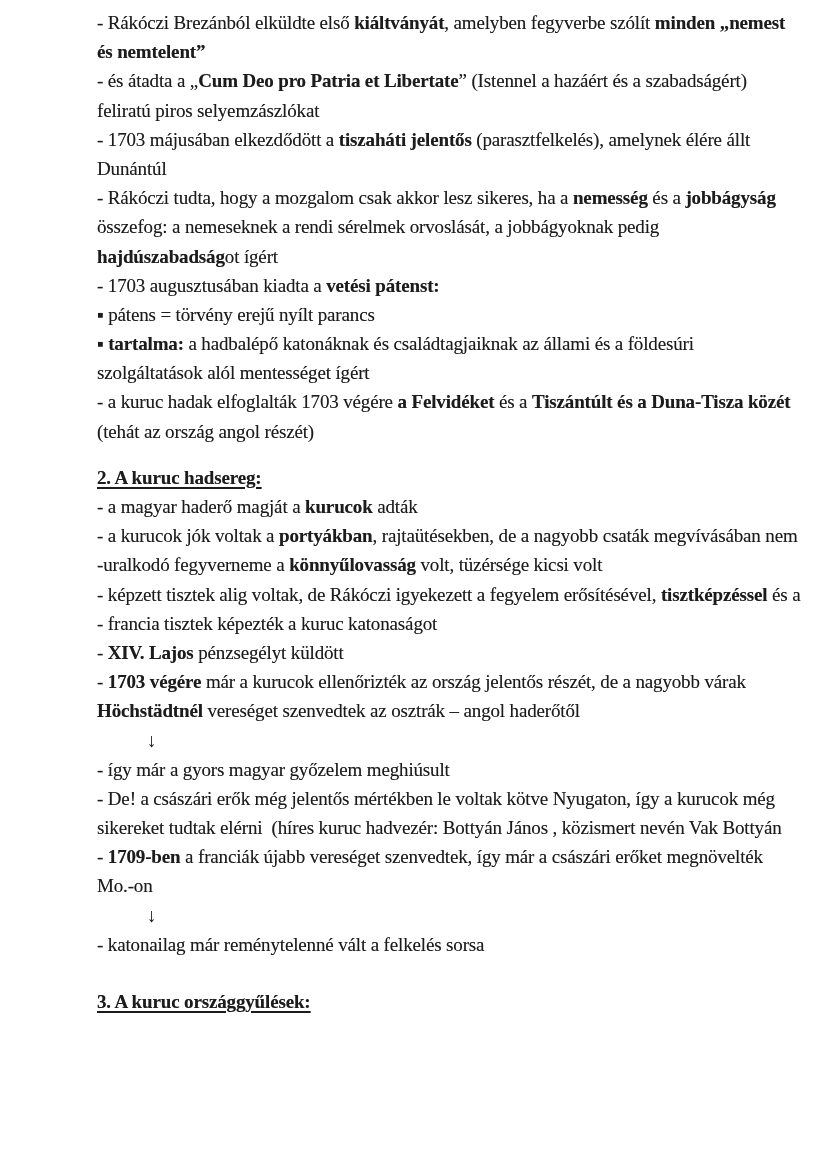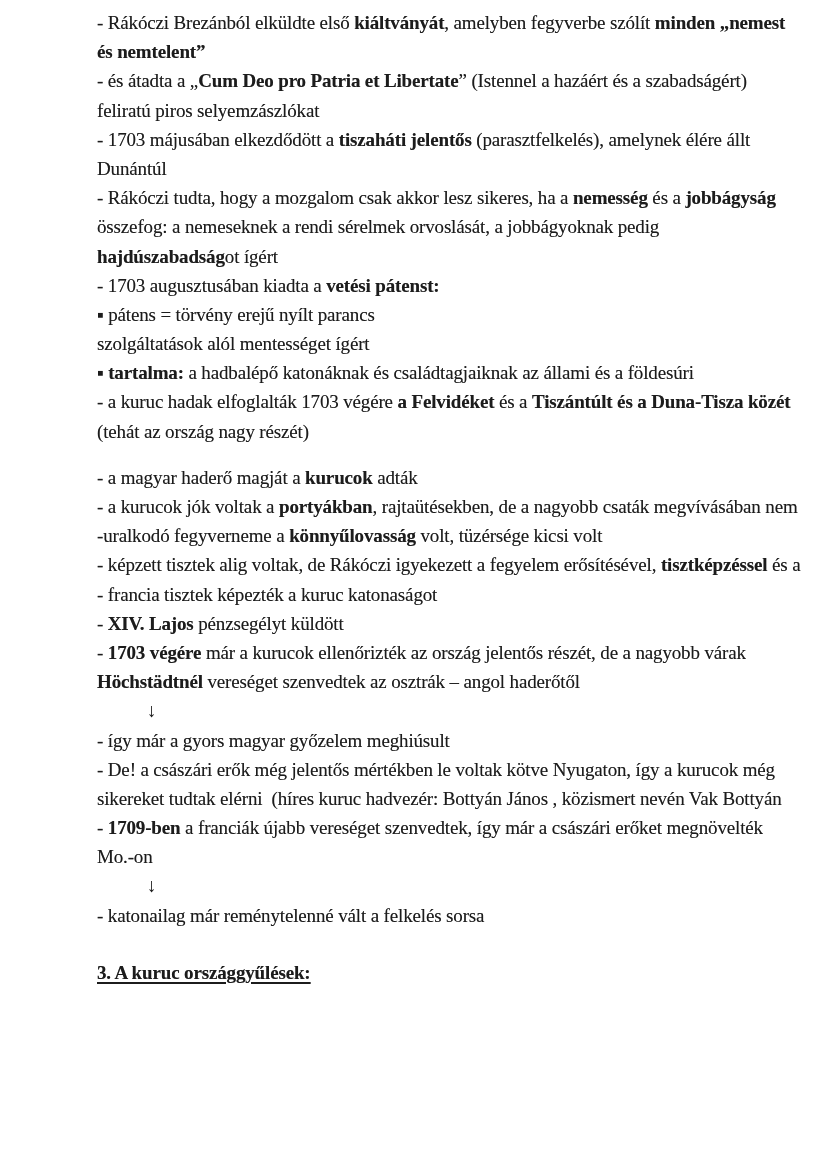--- a/index.html
+++ b/index.html
@@ -46,25 +46,26 @@
       <div class="line text"><span class="b">és nemtelent”</span></div>
       <div class="line text"><span>- és átadta a „</span><span class="b">Cum Deo pro Patria et Libertate</span><span>” (Istennel a hazáért és a szabadságért)</span></div>
       <div class="line text"><span>feliratú piros selyemzászlókat</span></div>
       <div class="line text"><span>- 1703 májusában elkezdődött a </span><span class="b">tiszaháti jelentős</span><span> (parasztfelkelés), amelynek élére állt</span></div>
       <div class="line text"><span>Dunántúl</span></div>
       <div class="line text"><span>- Rákóczi tudta, hogy a mozgalom csak akkor lesz sikeres, ha a </span><span class="b">nemesség</span><span> és a </span><span class="b">jobbágyság</span></div>
       <div class="line text"><span>összefog: a nemeseknek a rendi sérelmek orvoslását, a jobbágyoknak pedig</span></div>
       <div class="line text"><span class="b">hajdúszabadság</span><span>ot ígért</span></div>
       <div class="line text"><span>- 1703 augusztusában kiadta a </span><span class="b">vetési pátenst:</span></div>
       <div class="line text"><span>▪ pátens = törvény erejű nyílt parancs</span></div>
+      <div class="line text"><span>▪ </span><span class="b">tartalma:</span><span> a hadbalépő katonáknak és családtagjaiknak az állami és a földesúri</span></div>
       <div class="line text"><span>szolgáltatások alól mentességet ígért</span></div>
-      <div class="line text"><span>▪ </span><span class="b">tartalma:</span><span> a hadbalépő katonáknak és családtagjaiknak az állami és a földesúri</span></div>
       <div class="line text"><span>- a kuruc hadak elfoglalták 1703 végére </span><span class="b">a Felvidéket</span><span> és a </span><span class="b">Tiszántúlt és a Duna-Tisza közét</span></div>
-      <div class="line text"><span>(tehát az ország nagy részét)</span></div>
+      <div class="line text"><span>(tehát az ország angol részét)</span></div>
       <div class="line blank" style="height: 17px;"></div>
+      <div class="line heading"><span class="b u">2. A kuruc hadsereg:</span></div>
       <div class="line text"><span>- a magyar haderő magját a </span><span class="b">kurucok</span><span> adták</span></div>
       <div class="line text"><span>- a kurucok jók voltak a </span><span class="b">portyákban</span><span>, rajtaütésekben, de a nagyobb csaták megvívásában nem</span></div>
       <div class="line text"><span>-uralkodó fegyverneme a </span><span class="b">könnyűlovasság</span><span> volt, tüzérsége kicsi volt</span></div>
       <div class="line text"><span>- képzett tisztek alig voltak, de Rákóczi igyekezett a fegyelem erősítésével, </span><span class="b">tisztképzéssel</span><span> és a</span></div>
       <div class="line text"><span>- francia tisztek képezték a kuruc katonaságot</span></div>
       <div class="line text"><span>- </span><span class="b">XIV. Lajos</span><span> pénzsegélyt küldött</span></div>
       <div class="line text"><span>- </span><span class="b">1703 végére</span><span> már a kurucok ellenőrizték az ország jelentős részét, de a nagyobb várak</span></div>
       <div class="line text"><span class="b">Höchstädtnél</span><span> vereséget szenvedtek az osztrák – angol haderőtől</span></div>
       <div class="line arrow" style="padding-left: 50px;"><span>↓</span></div>
       <div class="line text"><span>- így már a gyors magyar győzelem meghiúsult</span></div>

